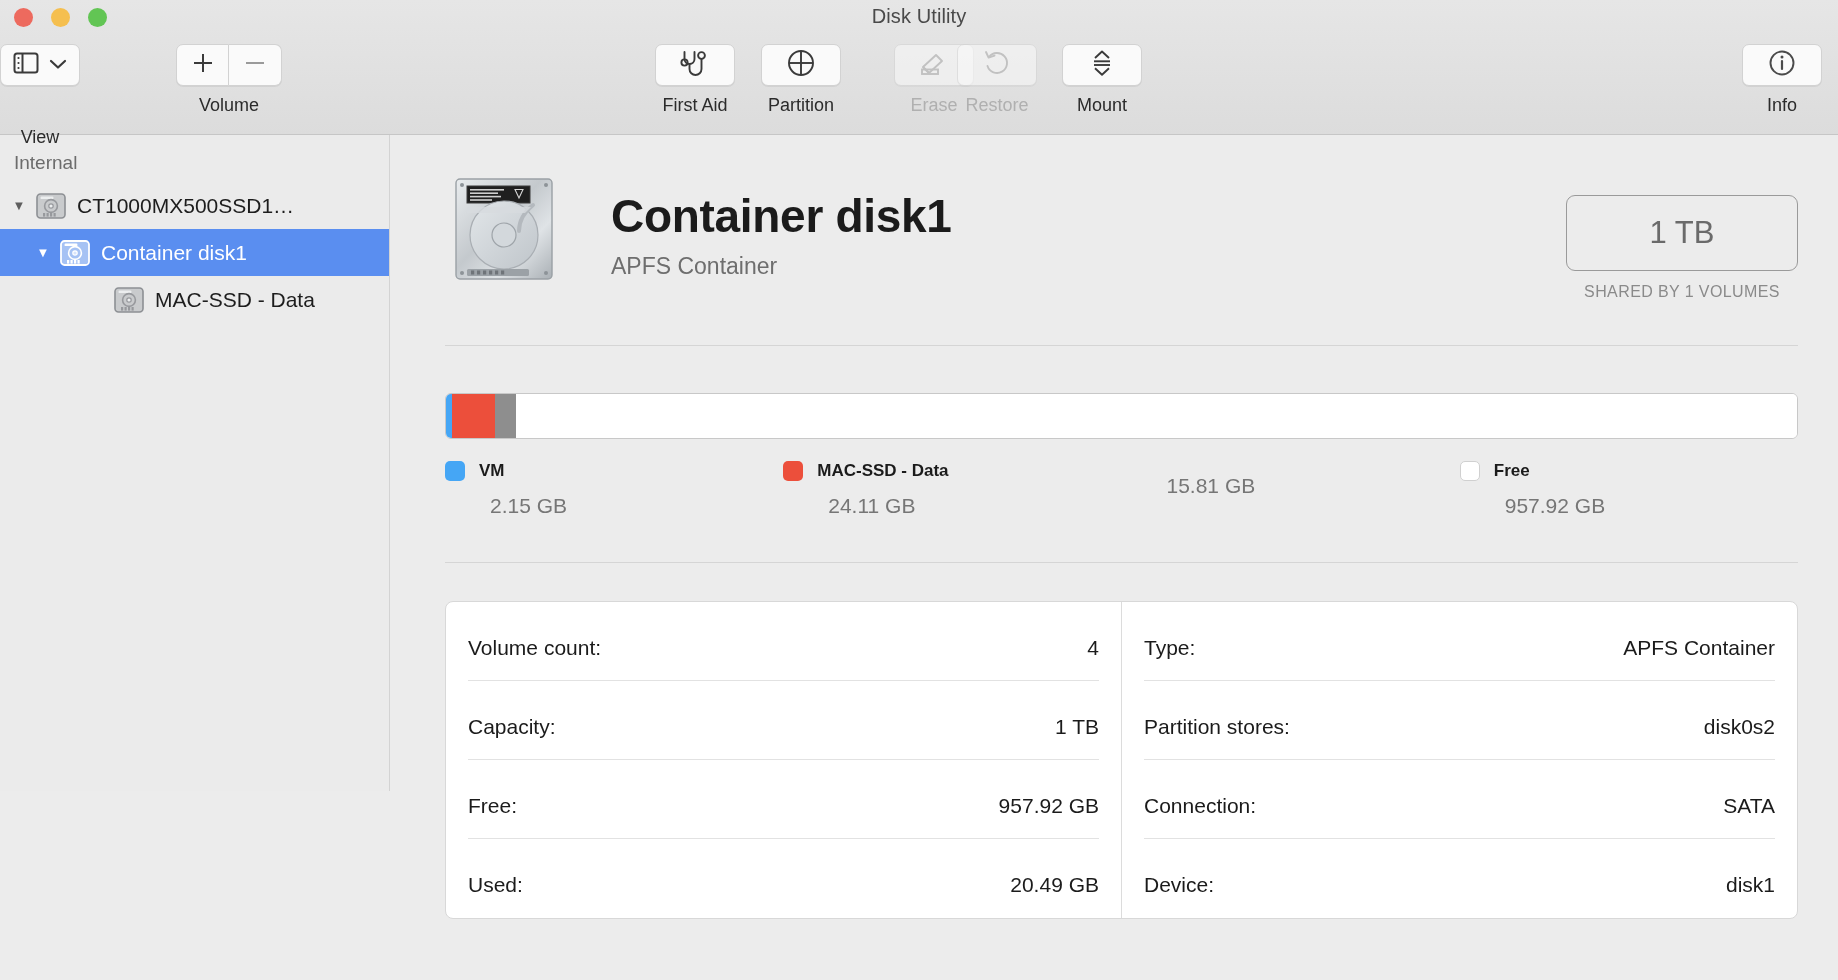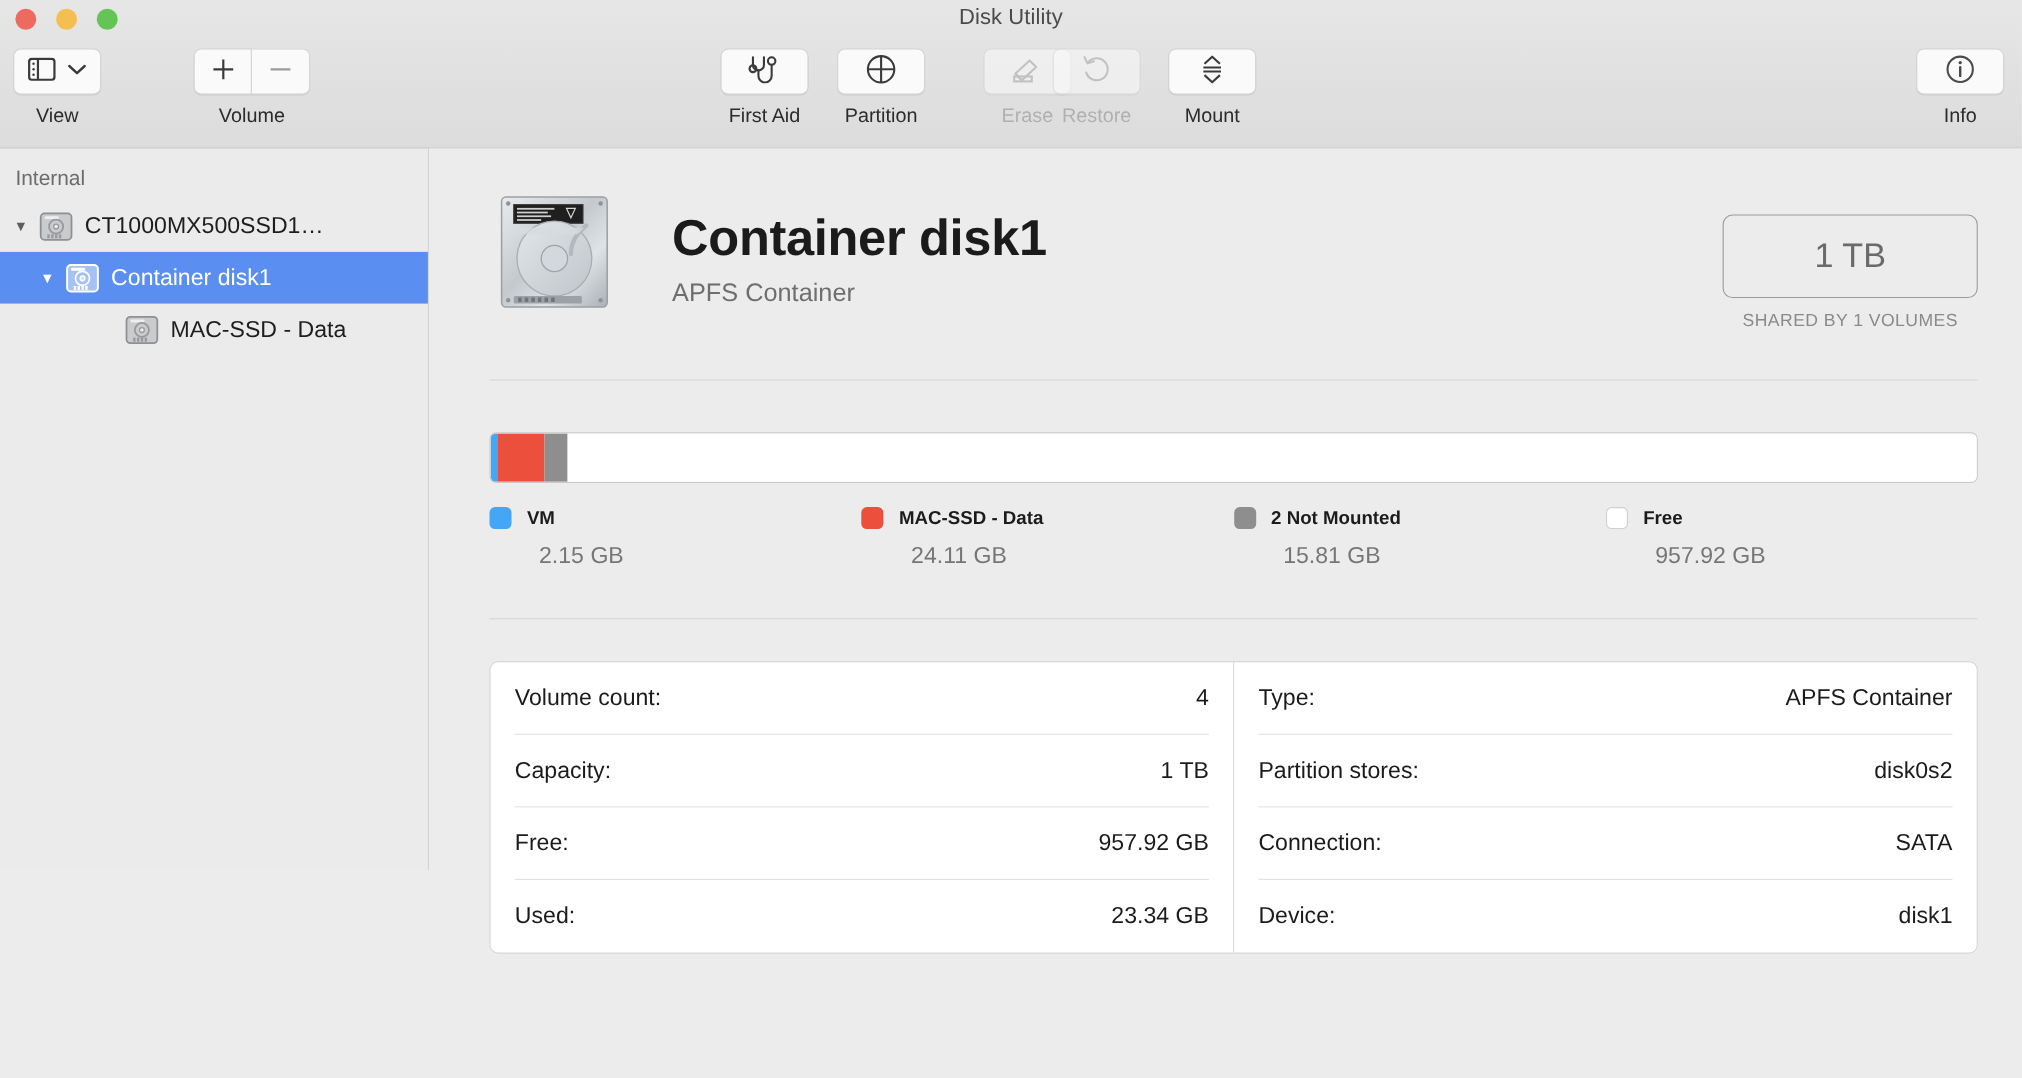--- a/index.html
+++ b/index.html
@@ -56,21 +56,21 @@
   .tb-label {
     margin-top: 9px;
     font-size: 18px;
     color: #2b2b2b;
     white-space: nowrap;
   }
   .tb-label.dim { color: #b0b0b0; }
   .tb-btn.dim { opacity: .55; }
 
   
-  #grp-view { left: 12px; }
+  #grp-view { left: 0; gap: 32px; }
   #grp-view .tb-btn { width: 80px; gap: 10px; }
   
   #grp-volume { left: 176px; }
   .seg { display: flex; }
   .seg .tb-btn { border-radius: 0; width: 53px; }
   .seg .tb-btn:first-child { border-radius: 7px 0 0 7px; }
   .seg .tb-btn:last-child  { border-radius: 0 7px 7px 0; border-left: none; }
 
   #grp-firstaid { left: 655px; }
   #grp-partition{ left: 761px; }
@@ -194,20 +194,21 @@
     padding: 0;
   }
   .info-col { flex: 1; padding: 0 22px; }
   .info-col.left { border-right: 1px solid #dcdcdc; }
   .info-row {
     display: flex; justify-content: space-between; align-items: center;
     height: 66px;
     font-size: 21px;
     color: #1b1b1b;
     border-bottom: 1px solid #e2e2e2;
+    margin-top: 13px;
   }
   .info-row:last-child { border-bottom: none; }
 </style>
 </head>
 <body>
 
 <div class="toolbar">
 
   <div class="traffic-lights">
     <div class="light close"></div>
@@ -477,24 +478,20 @@
         <div class="leg-size">2.15 GB</div>
       </div>
       <div class="leg-item">
         <div class="leg-top">
           <span class="leg-swatch" style="background: rgb(236, 79, 59);"></span>
           <span class="leg-name">MAC-SSD - Data</span>
         </div>
         <div class="leg-size">24.11 GB</div>
       </div>
       <div class="leg-item">
-        <div class="leg-top">
-          <span class="leg-swatch" style="background: rgb(142, 142, 142);"></span>
-          <span class="leg-name">2 Not Mounted</span>
-        </div>
         <div class="leg-size">15.81 GB</div>
       </div>
       <div class="leg-item">
         <div class="leg-top">
           <span class="leg-swatch white" style="background: rgb(255, 255, 255);"></span>
           <span class="leg-name">Free</span>
         </div>
         <div class="leg-size">957.92 GB</div>
       </div>
     </div>
@@ -510,21 +507,21 @@
         <div class="info-row">
           <span>Capacity:</span>
           <span>1 TB</span>
         </div>
         <div class="info-row">
           <span>Free:</span>
           <span>957.92 GB</span>
         </div>
         <div class="info-row">
           <span>Used:</span>
-          <span>23.34 GB</span>
+          <span>20.49 GB</span>
         </div>
       </div>
       <div class="info-col">
         <div class="info-row">
           <span>Type:</span>
           <span>APFS Container</span>
         </div>
         <div class="info-row">
           <span>Partition stores:</span>
           <span>disk0s2</span>

